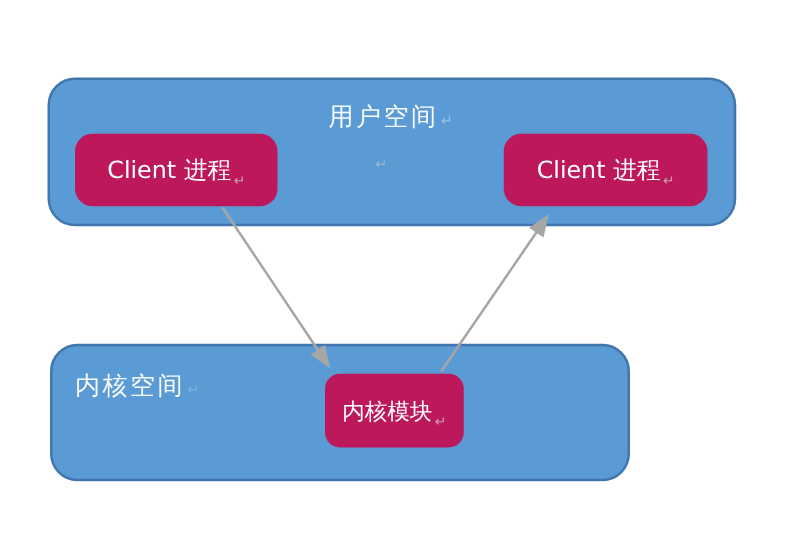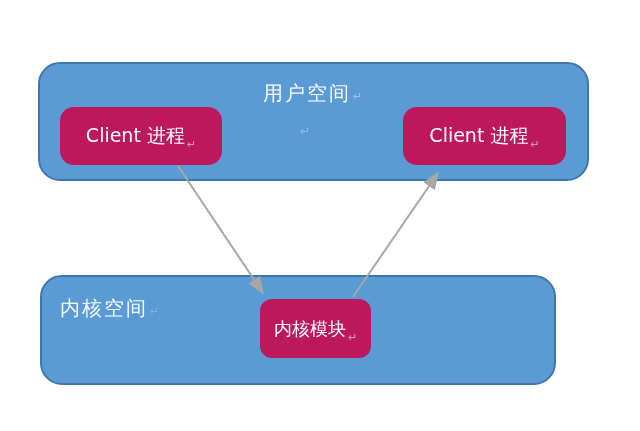--- a/index.html
+++ b/index.html
@@ -24,21 +24,21 @@
   }
   .region-user {
     left: 38px;
     top: 62px;
     width: 551px;
     height: 119px;
   }
   .region-kernel {
     left: 40px;
     top: 275px;
-    width: 516px;
+    width: 464px;
     height: 110px;
   }
   .region-label {
     position: absolute;
     color: #f8fbfe;
     font-size: 20px;
     letter-spacing: 2px;
     white-space: nowrap;
   }
   .label-user {

